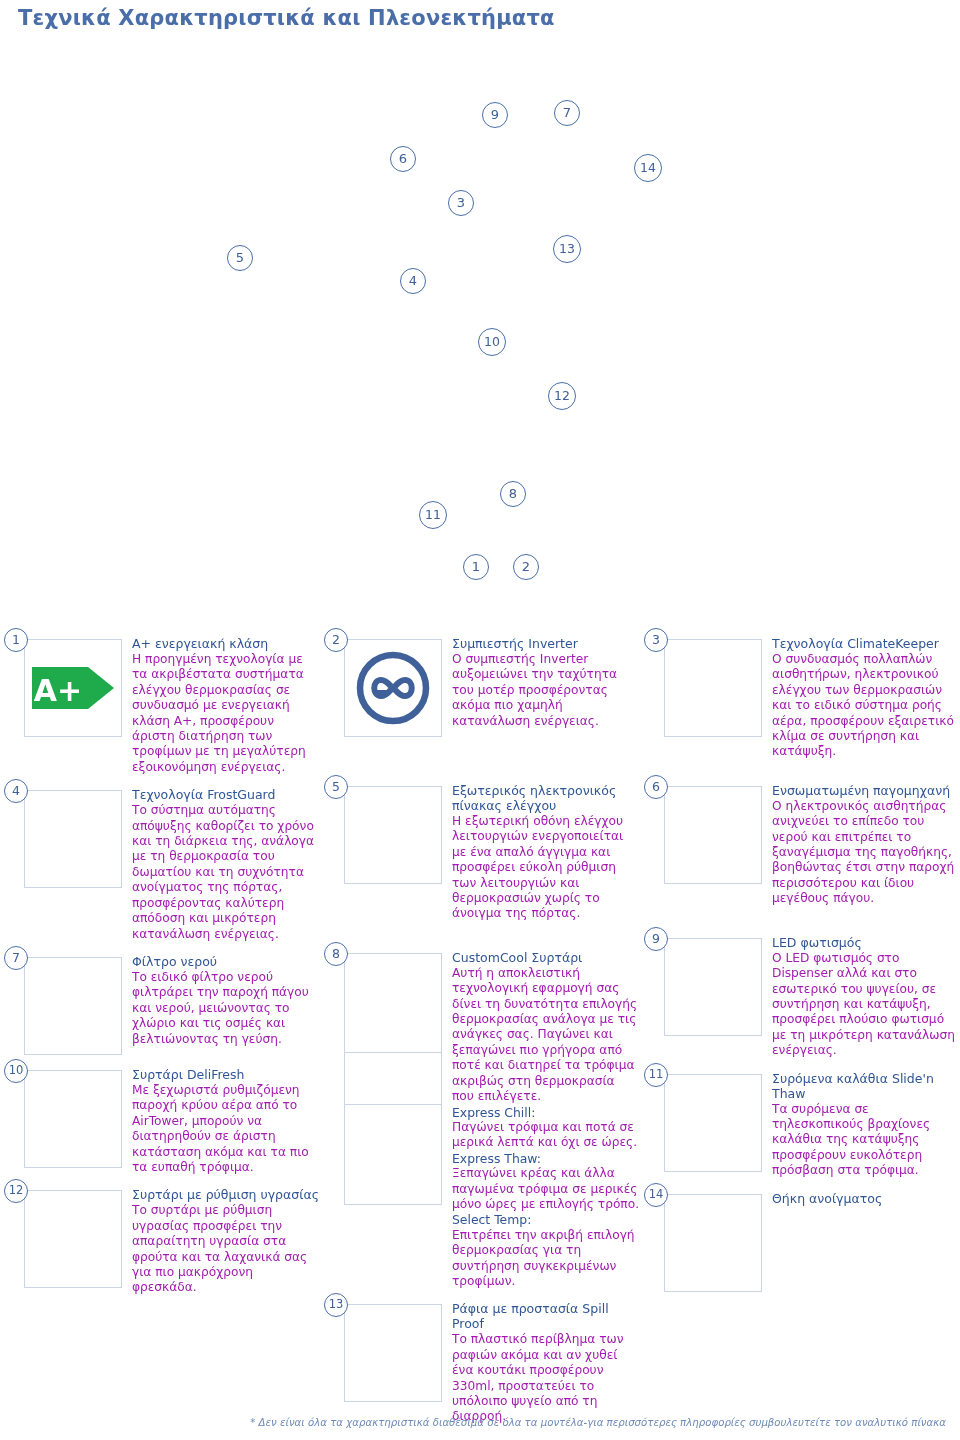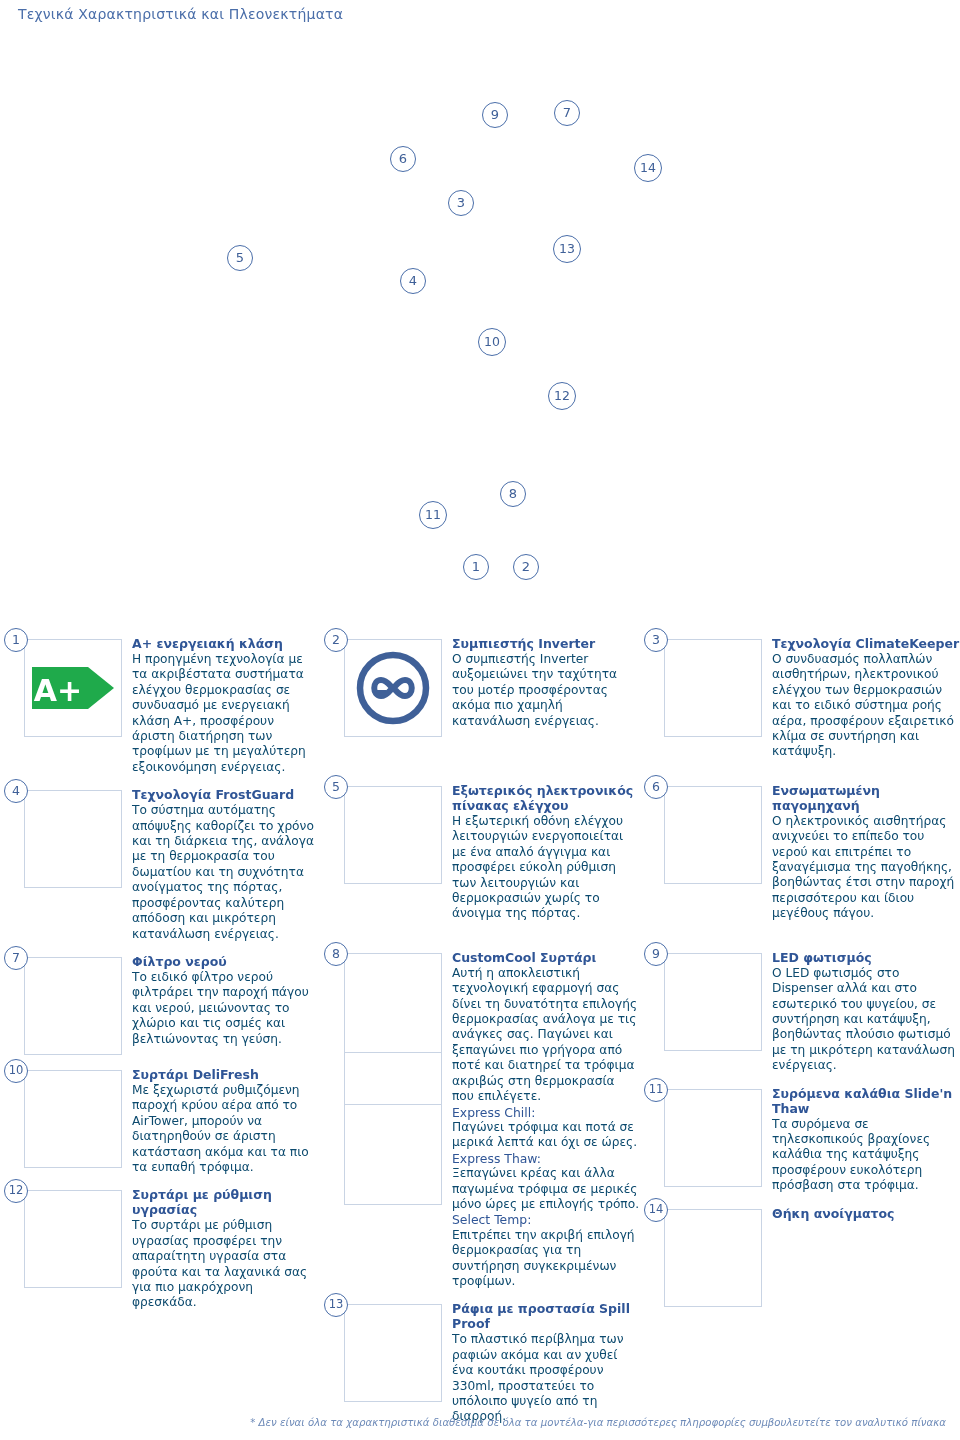--- a/index.html
+++ b/index.html
@@ -12,22 +12,22 @@
     color: #3b5c8f;
     position: relative;
     overflow: hidden;
   }
 
   
   .page-title {
     position: absolute;
     left: 18px;
     top: 6px;
-    font-size: 14px;
-    font-weight: 400;
+    font-size: 21px;
+    font-weight: 700;
     color: #4a6ea9;
     letter-spacing: 0.2px;
     white-space: nowrap;
   }
 
   
   .hero {
     position: absolute;
     left: 0;
     top: 80px;
@@ -116,29 +116,29 @@
   .thumb-stack .b2 { height: 52px; border-top: none; }
   .thumb-stack .b3 { height: 100px; border-top: none; }
 
   .txt {
     padding-left: 10px;
     padding-top: 8px;
     flex: 1 1 auto;
   }
   .f-title {
     font-size: 12.5px;
-    font-weight: bold;
+    font-weight: normal;
     color: #2f5596;
     line-height: 15px;
     margin-bottom: 1px;
   }
   .f-body {
     font-size: 12.2px;
     line-height: 15.4px;
-    color: #0c4a6e;
+    color: #a21caf;
     white-space: pre-line;
   }
   .sub-title {
     font-size: 12.4px;
     font-weight: normal;
     color: #2f5596;
     line-height: 15.4px;
   }
 
   
@@ -329,21 +329,21 @@
             <div class="f-body">Ο ηλεκτρονικός αισθητήρας ανιχνεύει το επίπεδο του νερού και επιτρέπει το ξαναγέμισμα της παγοθήκης, βοηθώντας έτσι στην παροχή περισσότερου και ίδιου μεγέθους πάγου.</div>
           </div>
         </div>
       </div>
       <div class="feature" style="margin-top: 20px;">
         <div class="num-badge">9</div>
         <div class="feat-inner">
           <div class="thumb"></div>
           <div class="txt">
             <div class="f-title">LED φωτισμός</div>
-            <div class="f-body">Ο LED φωτισμός στο Dispenser αλλά και στο εσωτερικό του ψυγείου, σε συντήρηση και κατάψυξη, βοηθώντας πλούσιο φωτισμό με τη μικρότερη κατανάλωση ενέργειας.</div>
+            <div class="f-body">Ο LED φωτισμός στο Dispenser αλλά και στο εσωτερικό του ψυγείου, σε συντήρηση και κατάψυξη, προσφέρει πλούσιο φωτισμό με τη μικρότερη κατανάλωση ενέργειας.</div>
           </div>
         </div>
       </div>
       <div class="feature">
         <div class="num-badge two">11</div>
         <div class="feat-inner">
           <div class="thumb"></div>
           <div class="txt">
             <div class="f-title">Συρόμενα καλάθια Slide'n Thaw</div>
             <div class="f-body">Τα συρόμενα σε τηλεσκοπικούς βραχίονες καλάθια της κατάψυξης προσφέρουν ευκολότερη πρόσβαση στα τρόφιμα.</div>

